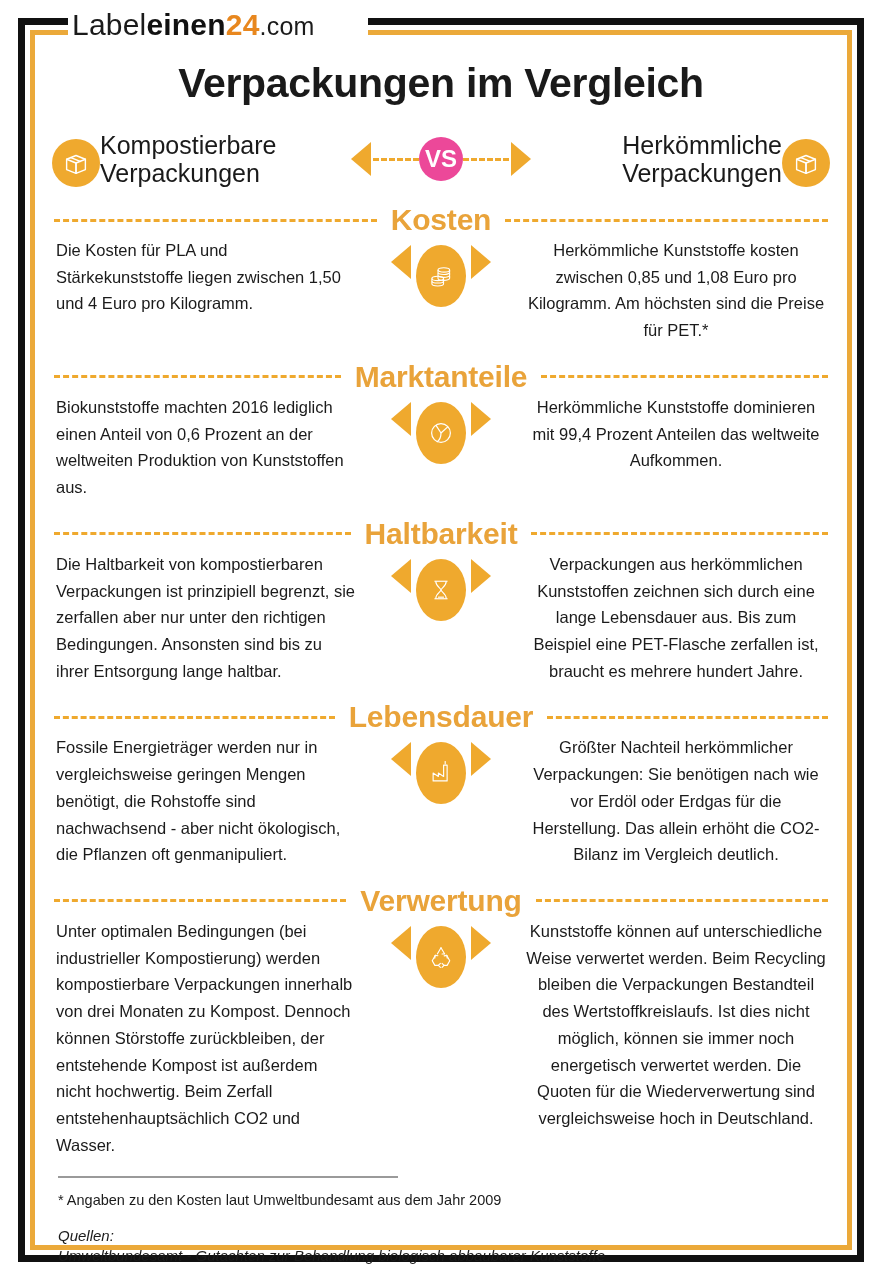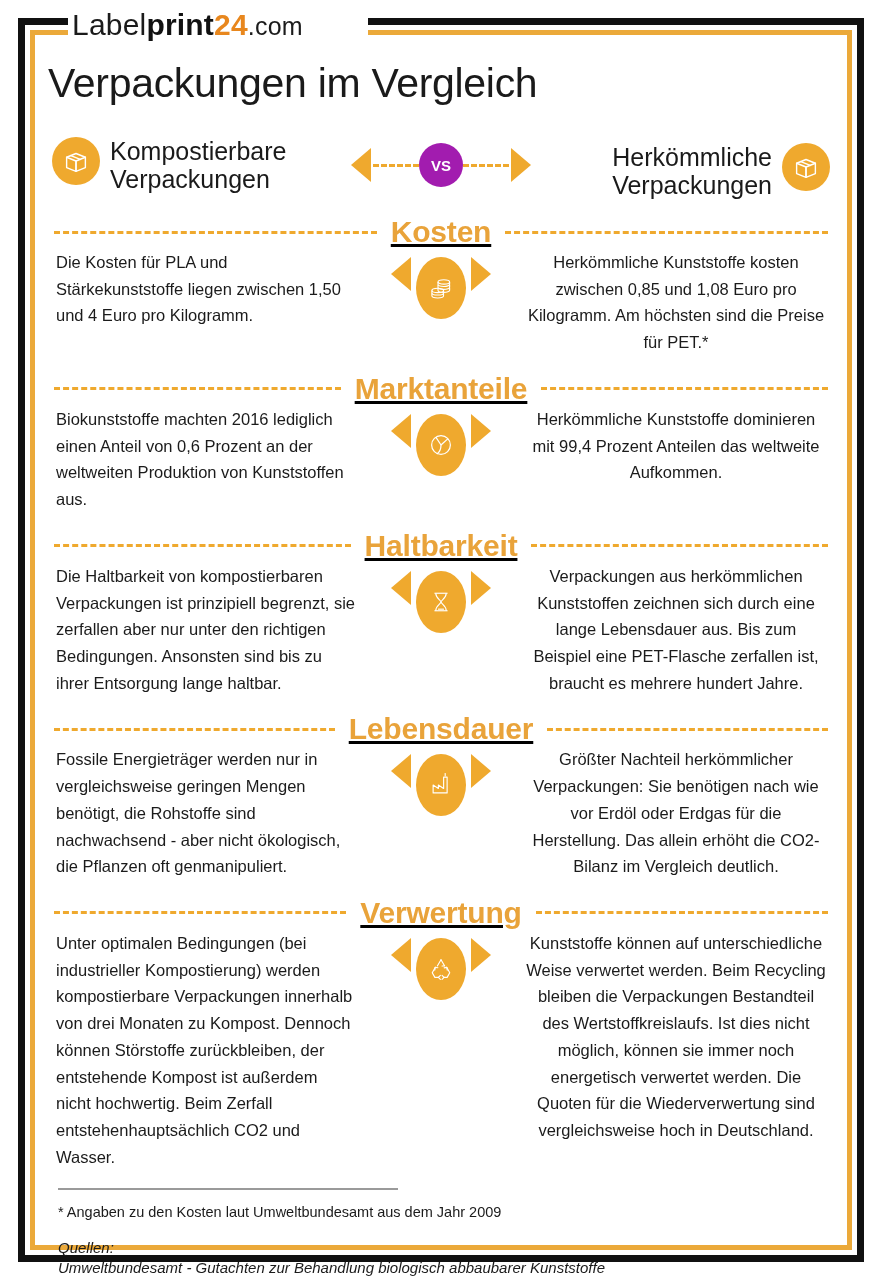--- a/index.html
+++ b/index.html
@@ -79,44 +79,43 @@
     left: 40px;
     top: 44px;
     right: 40px;
     bottom: 40px;
     z-index: 2;
     box-sizing: border-box;
     padding: 0 8px;
   }
 
   .main-title {
-    text-align: left;
+    text-align: center;
     font-size: 41px;
-    font-weight: 400;
+    font-weight: 700;
     color: #1a1a1a;
     letter-spacing: -0.3px;
     margin-top: 18px;
     line-height: 1.05;
   }
 
   
   .compare-head {
     display: flex;
     align-items: center;
     justify-content: space-between;
     margin-top: 26px;
     padding: 0 4px;
   }
   .ch-side {
     display: flex;
-    align-items: flex-start;
-    gap: 10px;
+    align-items: flex-end;
     width: 305px;
   }
-  .ch-side.right { justify-content: flex-end; margin-top: 12px; }
+  .ch-side.right { justify-content: flex-end; }
   .ch-label {
     font-size: 25px;
     line-height: 1.12;
     color: #1a1a1a;
     font-weight: 400;
   }
   .ch-side.right .ch-label { text-align: right; }
 
   .badge-circle {
     width: 48px;
@@ -133,24 +132,24 @@
     display: flex;
     align-items: center;
     justify-content: center;
     flex: 1 1 auto;
     gap: 0px;
   }
   .vs-circle {
     width: 44px;
     height: 44px;
     border-radius: 50%;
-    background: #a21caf;
+    background: #ec4899;
     color: #ffffff;
     font-weight: 700;
-    font-size: 15px;
+    font-size: 24px;
     display: flex;
     align-items: center;
     justify-content: center;
     flex: 0 0 auto;
   }
   .vs-dash {
     height: 0;
     border-top: 3px dashed #EFA92E;
     width: 46px;
     flex: 0 0 auto;
@@ -173,21 +172,20 @@
   }
 
   
   .section { margin-top: 16px; }
 
   .sec-head {
     display: flex;
     align-items: center;
     gap: 14px;
     padding: 0 6px;
-    text-decoration: underline;
   }
   .sec-rule {
     flex: 1 1 auto;
     height: 0;
     border-top: 3px dashed #EFA92E;
   }
   .sec-title {
     font-size: 30px;
     font-weight: 700;
     color: #E9A33A;
@@ -260,21 +258,21 @@
 </head>
 <body>
 
 <div class="poster">
 
   <div class="frame-outer"></div>
   <div class="frame-inner"></div>
   <div class="logo-notch"></div>
 
   <div class="logo">
-    <span class="l-thin">Label</span><span class="l-bold">print</span><span class="l-num">24</span><span class="l-com">.com</span>
+    <span class="l-thin">Label</span><span class="l-bold">einen</span><span class="l-num">24</span><span class="l-com">.com</span>
   </div>
 
   <div class="content">
 
     <div class="main-title">Verpackungen im Vergleich</div>
 
     <div class="compare-head">
 
       <div class="ch-side left">
         <div class="badge-circle">

